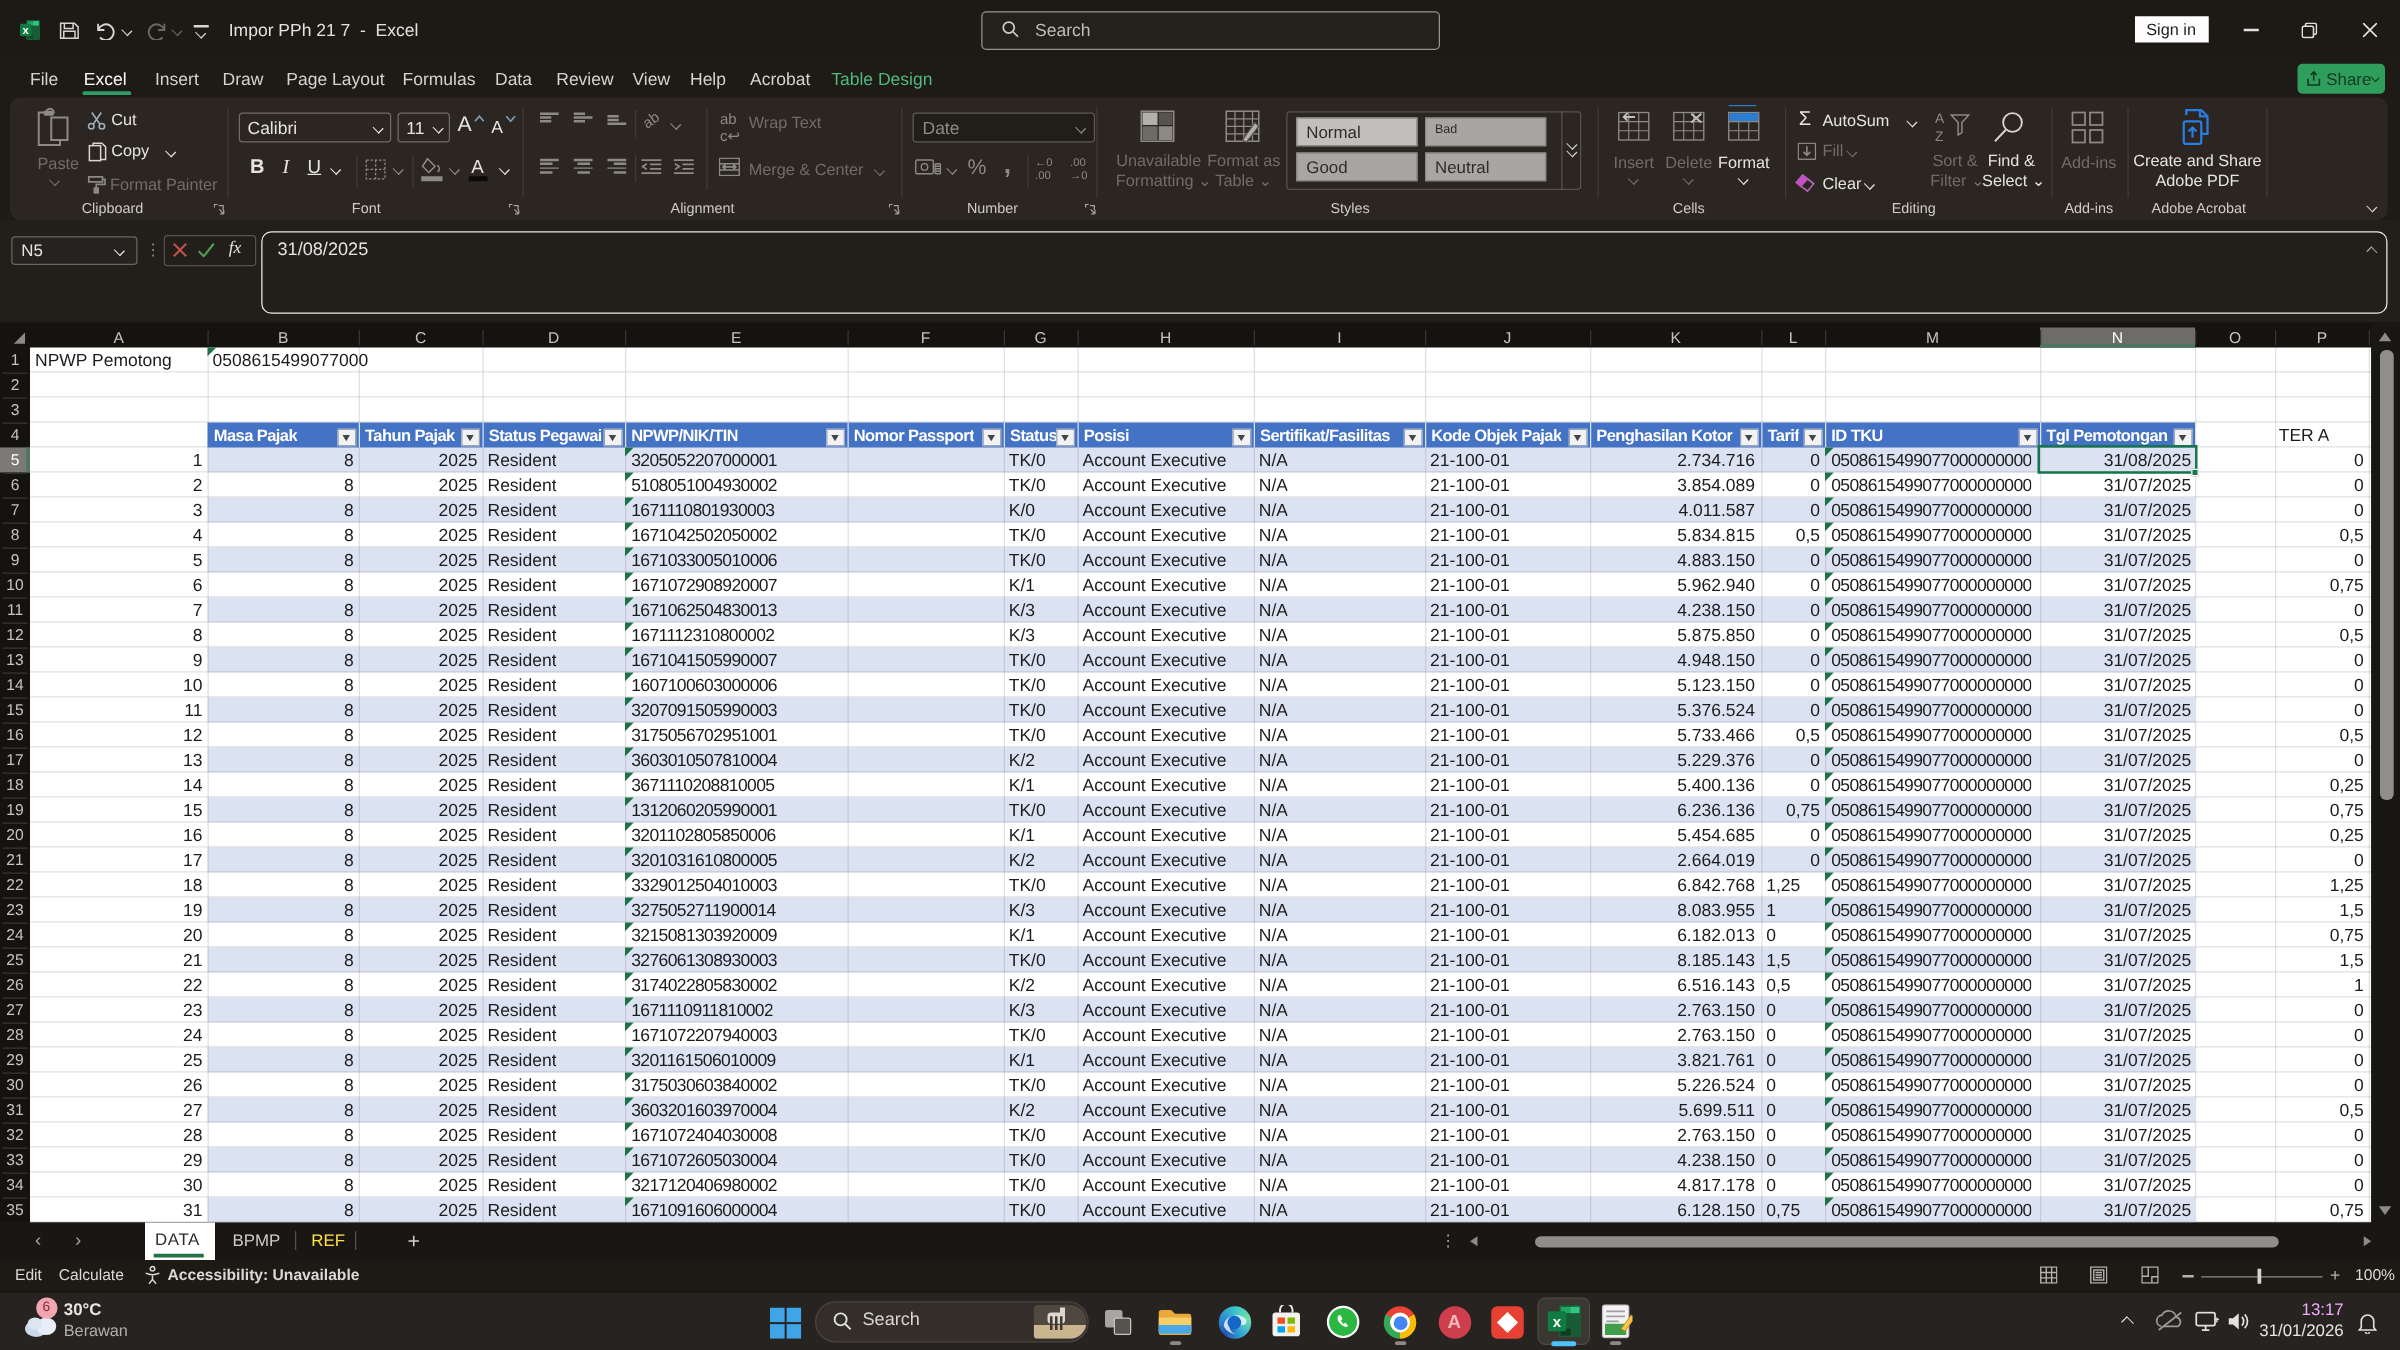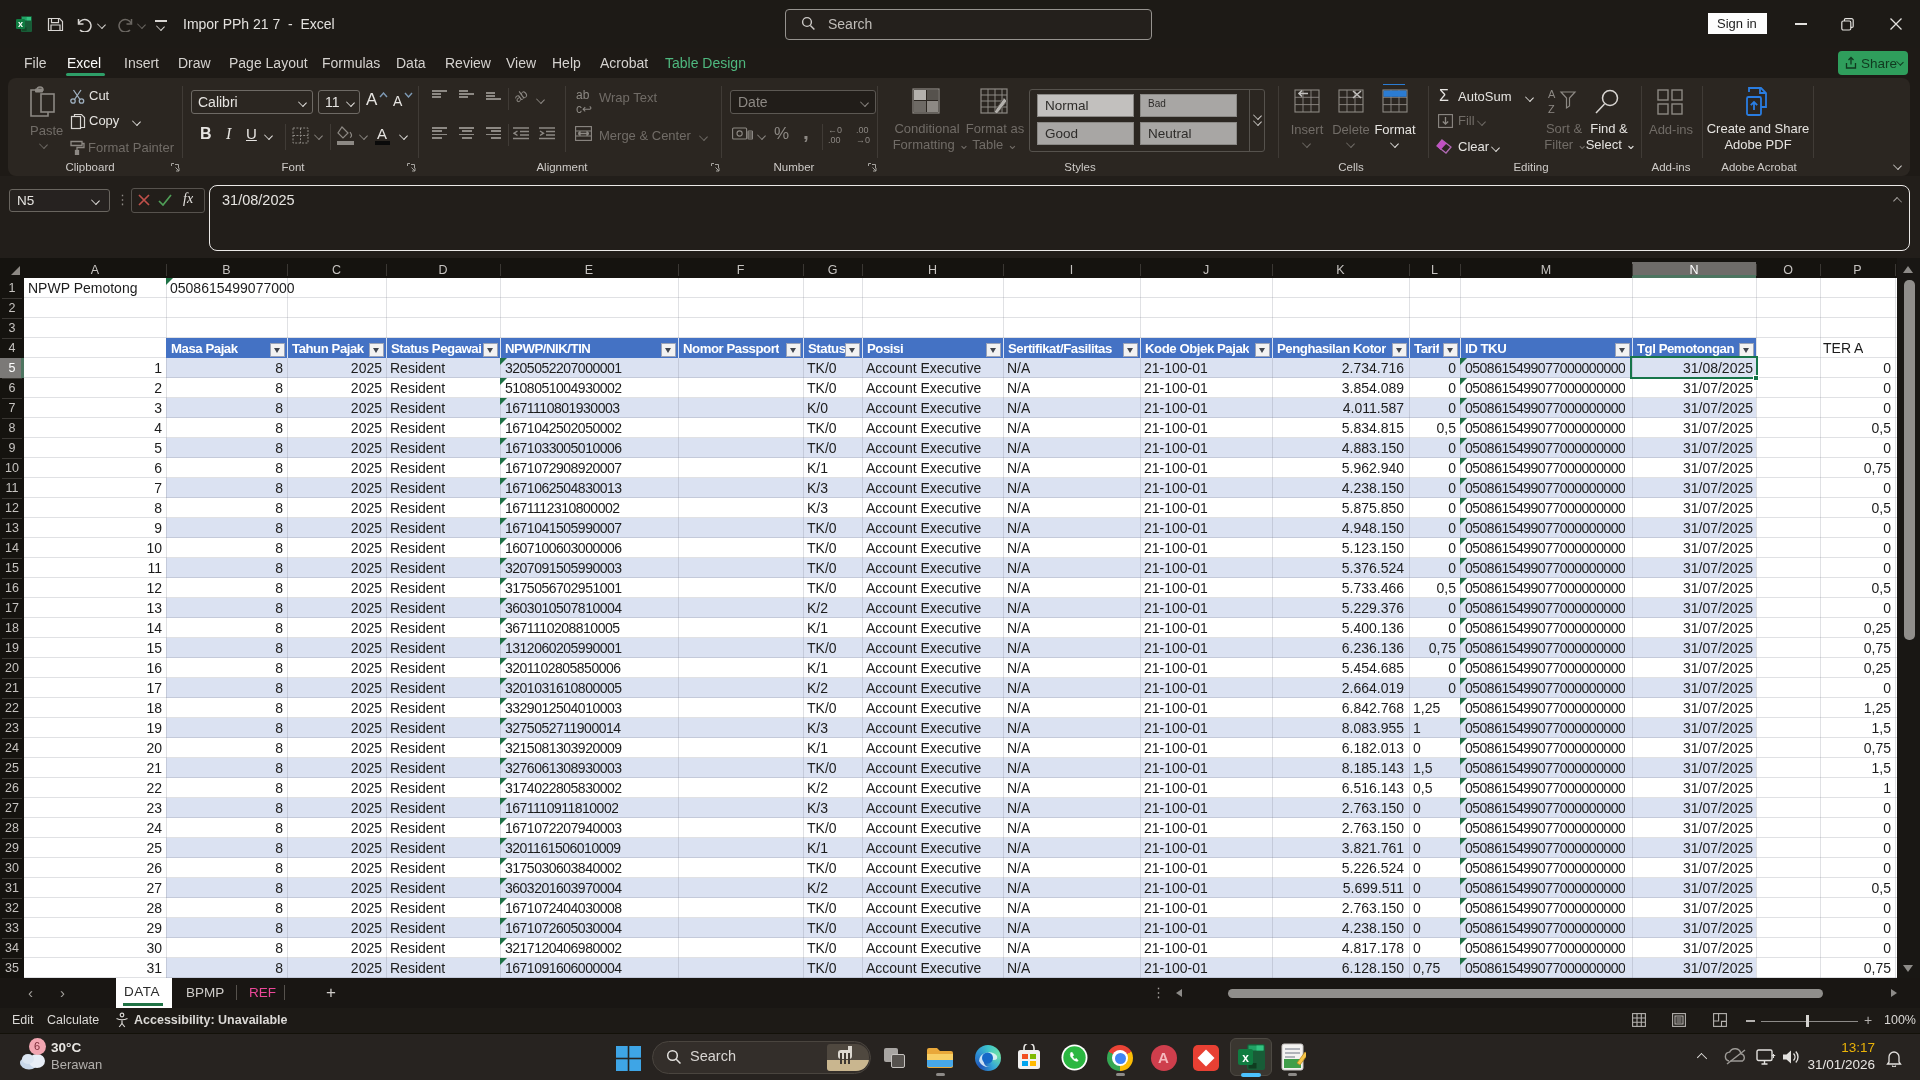--- a/index.html
+++ b/index.html
@@ -224,21 +224,21 @@
 <div class="ab" style="left:822px;top:124px;width:1px;height:26px;background:#403b36"></div>
 <div class="tx" style="left:828px;top:125px;font-size:9px;color:#8d8984">←0<br>.00</div>
 <div class="tx" style="left:856px;top:125px;font-size:9px;color:#8d8984">.00<br>→0</div>
 <svg class="ab" style="left:912px;top:88px" width="28" height="26" viewBox="0 0 28 26">
 <rect x="1" y="1" width="26" height="24" fill="none" stroke="#8d8984" stroke-width="1.2"></rect>
 <rect x="2" y="2" width="12" height="10" fill="#b3b0ac"></rect>
     <rect x="15" y="13" width="11" height="11" fill="#8d8984"></rect>
 <rect x="15" y="2" width="11" height="10" fill="#56524d"></rect>
     <rect x="2" y="13" width="12" height="11" fill="#6e6a65"></rect>
 </svg>
-<div class="tx" style="left:927px;top:121px;transform:translateX(-50%);font-size:13px;color:#716c67">Conditional</div>
+<div class="tx" style="left:927px;top:121px;transform:translateX(-50%);font-size:13px;color:#716c67">Unavailable</div>
 <div class="tx" style="left:931px;top:137px;transform:translateX(-50%);font-size:13px;color:#716c67">Formatting ⌄</div>
 <svg class="ab" style="left:980px;top:88px" width="28" height="26" viewBox="0 0 28 26">
 <rect x="1" y="1" width="26" height="24" fill="none" stroke="#8d8984" stroke-width="1.2"></rect>
 <path d="M1 7 h26 M1 13 h26 M1 19 h26 M8 1 v24 M15 1 v24 M22 1 v24" stroke="#8d8984" stroke-width="1"></path>
 <path d="M14 24 L24 10 l3 3 L17 26 z" fill="#b3b0ac" stroke="#56524d" stroke-width="1"></path>
 </svg>
 <div class="tx" style="left:995px;top:121px;transform:translateX(-50%);font-size:13px;color:#716c67">Format as</div>
 <div class="tx" style="left:995px;top:137px;transform:translateX(-50%);font-size:13px;color:#716c67">Table ⌄</div>
 <div class="ab" style="left:1029px;top:89px;width:236px;height:63px;border:1px solid #56524d;border-radius:3px"></div>
 <div class="ab" style="left:1037px;top:94px;width:97px;height:23px;background:#c2c0be;border:1px solid #8a8885"></div>
@@ -1067,21 +1067,21 @@
 <div class="ab" style="left:1904px;top:280px;width:11px;height:360px;background:#908e8b;border-radius:5px"></div>
 <div class="ab" style="left:1903px;top:965px;width:0;height:0;border-top:7px solid #8d8b88;border-left:5px solid transparent;border-right:5px solid transparent"></div>
 <div class="ab" style="left:0;top:978px;width:1920px;height:30px;background:#191613"></div>
 <div class="tx" style="left:28px;top:984px;font-size:15px;color:#a5a29e">‹</div>
 <div class="tx" style="left:60px;top:984px;font-size:15px;color:#a5a29e">›</div>
 <div class="ab" style="left:116px;top:978px;width:56px;height:30px;background:#ffffff"></div>
 <div class="tx" style="left:124px;top:984px;font-size:13.5px;letter-spacing:0.5px;color:#2b2b2b">DATA</div>
 <div class="ab" style="left:123px;top:1003px;width:40px;height:3px;background:#217346"></div>
 <div class="tx" style="left:186px;top:985px;font-size:13.5px;color:#cfccc9">BPMP</div>
 <div class="ab" style="left:236px;top:985px;width:1px;height:15px;background:#56524d"></div>
-<div class="tx" style="left:249px;top:985px;font-size:13.5px;color:#ec4899">REF</div>
+<div class="tx" style="left:249px;top:985px;font-size:13.5px;color:#fde047">REF</div>
 <div class="ab" style="left:284px;top:985px;width:1px;height:15px;background:#56524d"></div>
 <div class="tx" style="left:326px;top:983px;font-size:17px;color:#cfccc9">+</div>
 <div class="tx" style="left:1152px;top:985px;font-size:13px;color:#a5a29e">⋮</div>
 <div class="ab" style="left:1176px;top:989px;width:0;height:0;border-right:6px solid #8d8b88;border-top:4.5px solid transparent;border-bottom:4.5px solid transparent"></div>
 <div class="ab" style="left:1228px;top:989px;width:595px;height:9px;background:#908e8b;border-radius:4.5px"></div>
 <div class="ab" style="left:1891px;top:989px;width:0;height:0;border-left:6px solid #8d8b88;border-top:4.5px solid transparent;border-bottom:4.5px solid transparent"></div>
 <div class="ab" style="left:0;top:1008px;width:1920px;height:25px;background:#1d1a16"></div>
 <div class="tx" style="left:12px;top:1013px;font-size:12.5px;color:#dbd9d6">Edit</div>
 <div class="tx" style="left:47px;top:1013px;font-size:12.5px;color:#dbd9d6">Calculate</div>
 <svg class="ab" style="left:114px;top:1012px" width="16" height="16" viewBox="0 0 16 16" fill="none" stroke="#dbd9d6" stroke-width="1.2">
@@ -1196,17 +1196,17 @@
   </svg>
 <svg class="ab" style="left:1756px;top:1049px" width="20" height="16" viewBox="0 0 20 16" fill="none" stroke="#e3e1de" stroke-width="1.4">
 <rect x="1" y="1" width="15" height="10.5" rx="1.5"></rect>
     <path d="M5.5 15 h6 M8.5 11.5 v3.5"></path>
 <path d="M17.5 5 v4 M15.8 6.5 h3.4" stroke-width="1.1"></path>
   </svg>
 <svg class="ab" style="left:1782px;top:1049px" width="18" height="16" viewBox="0 0 18 16">
 <path d="M1 5.5 h3.5 L9 1.5 v13 L4.5 10.5 H1 z" fill="#e3e1de"></path>
 <path d="M11.5 4.5 a5 5 0 0 1 0 7 M13.8 2.5 a8 8 0 0 1 0 11" fill="none" stroke="#e3e1de" stroke-width="1.4"></path>
   </svg>
-<div class="tx" style="left:1875px;top:1040px;transform:translateX(-100%);font-size:13.5px;color:#eab308">13:17</div>
+<div class="tx" style="left:1875px;top:1040px;transform:translateX(-100%);font-size:13.5px;color:#f0abfc">13:17</div>
 <div class="tx" style="left:1875px;top:1057px;transform:translateX(-100%);font-size:13.5px;color:#e8e6e3">31/01/2026</div>
 <svg class="ab" style="left:1886px;top:1050px" width="16" height="17" viewBox="0 0 16 17" fill="none" stroke="#e3e1de" stroke-width="1.3">
 <path d="M3 12 v-5 a5 5 0 0 1 10 0 v5 l1.5 2 h-13 z"></path>
     <path d="M6.5 15.5 a1.5 1.5 0 0 0 3 0"></path>
   </svg>
 </body></html>

